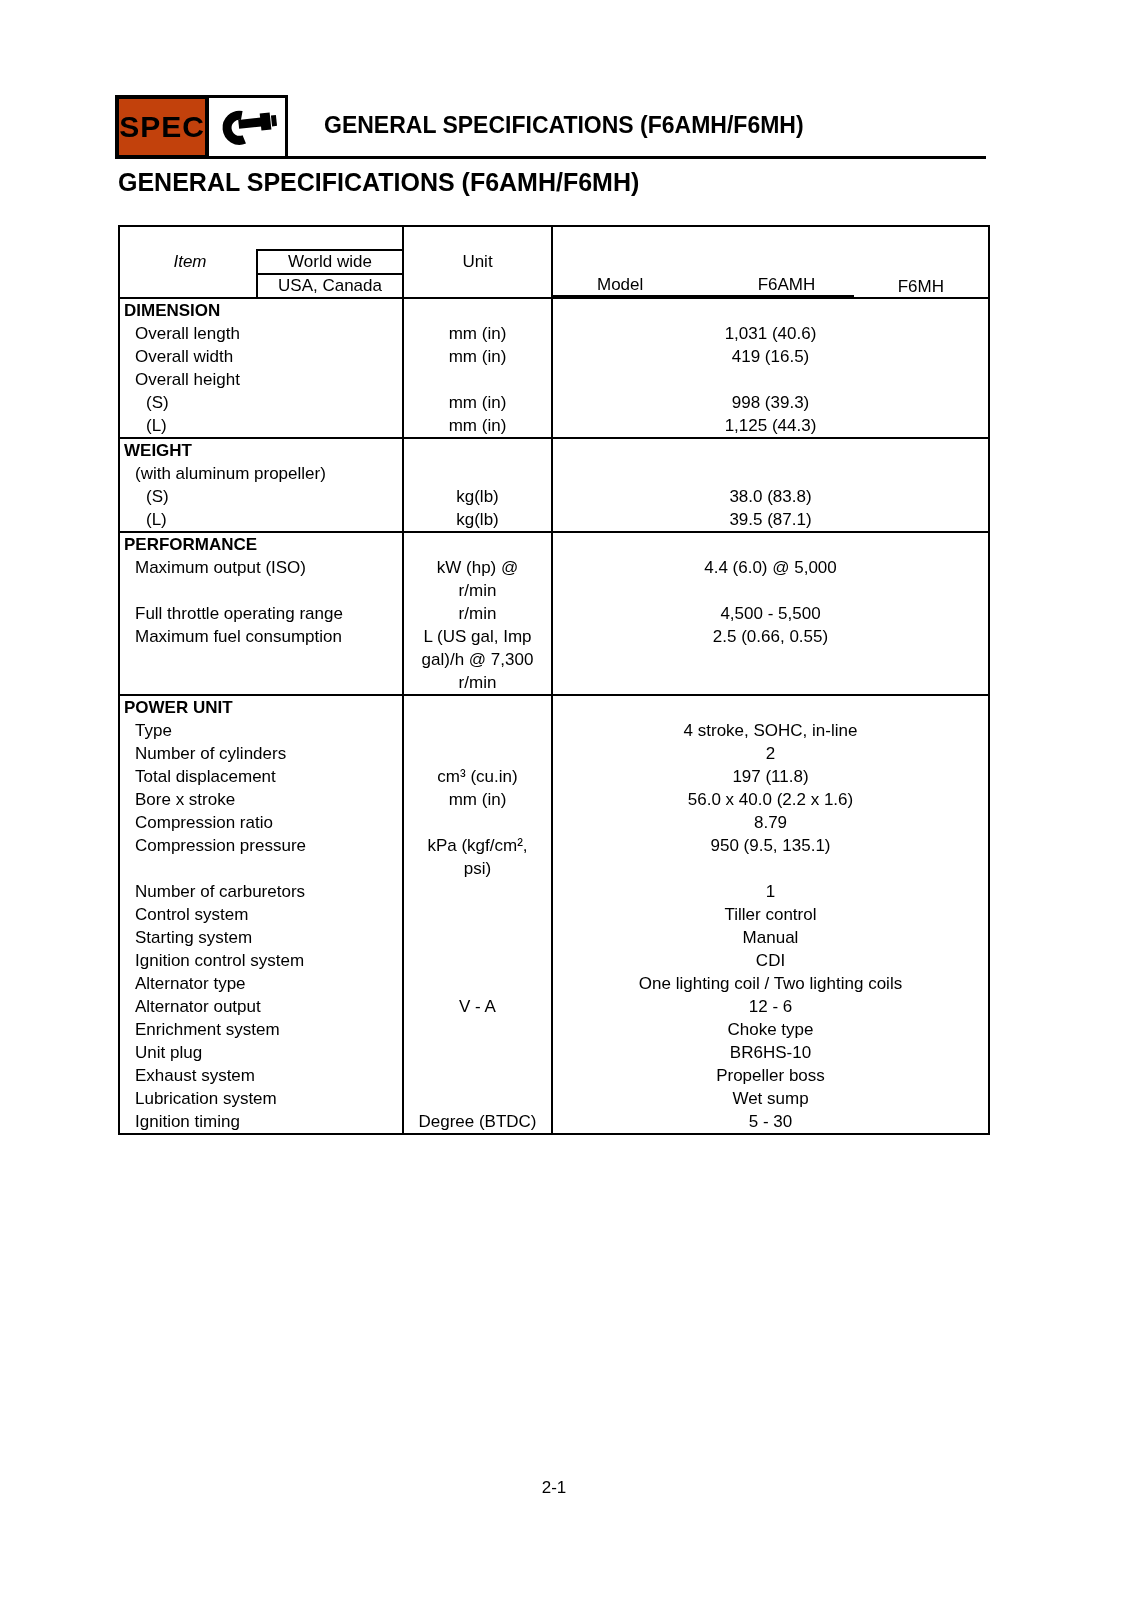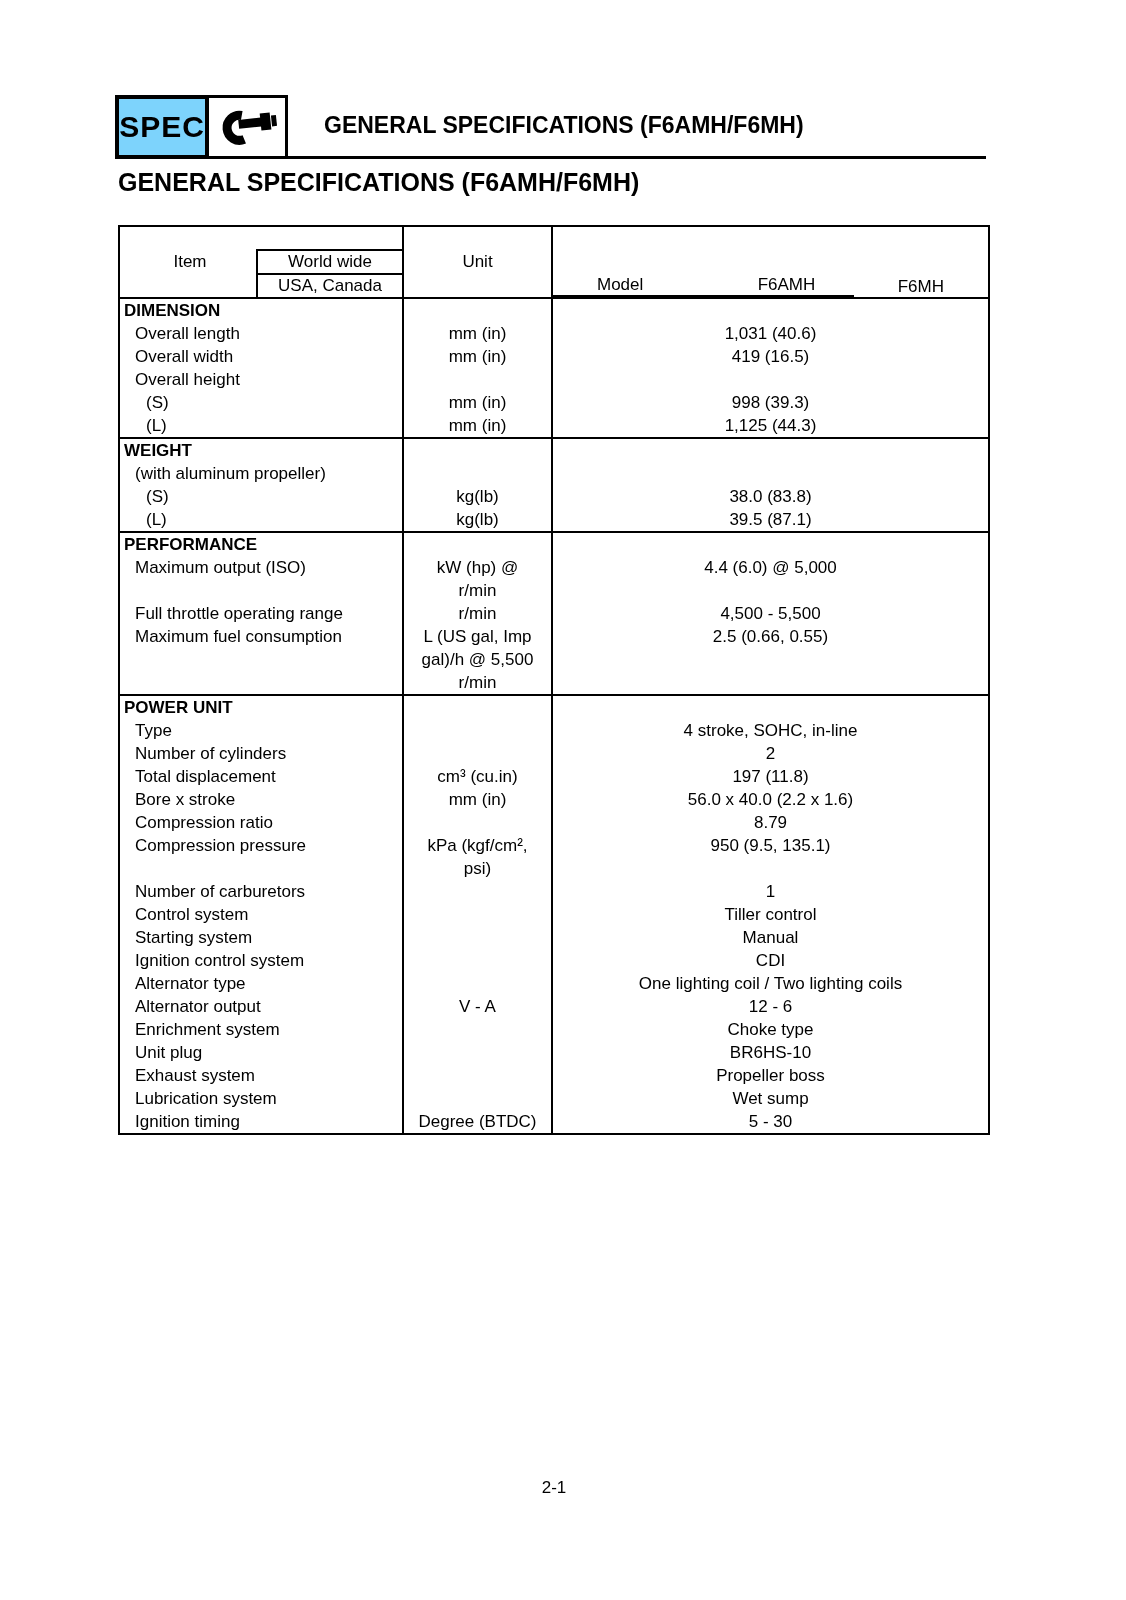--- a/index.html
+++ b/index.html
@@ -13,21 +13,21 @@
 
   
   .top-header {
     position:absolute; left:115px; top:95px; right:140px; height:64px;
     display:flex; align-items:stretch;
   }
   .spec-box {
     width:94px; border:4px solid #000;
     display:flex; align-items:center; justify-content:center;
     font-weight:bold; font-size:30px; letter-spacing:1px;
-    background:#7dd3fc; box-sizing:border-box;
+    background:#c2410c; box-sizing:border-box;
   }
   .icon-box {
     width:82px; border:3px solid #000; margin-left:-3px;
     display:flex; align-items:center; justify-content:center;
     box-sizing:border-box; background:#fff;
   }
   .icon-box svg { transform:rotate(-6deg); }
   .title-area {
     flex:1; border-bottom:3px solid #000;
     display:flex; align-items:center; padding-left:36px;
@@ -46,21 +46,21 @@
     border:2px solid #000; box-sizing:border-box;
     font-size:17px;
   }
   .thead {
     display:grid; grid-template-columns:282px 149px 1fr;
     height:70px;
   }
   .h-item { position:relative; }
   .h-item-label {
     position:absolute; left:0; top:0; bottom:0; width:140px;
-    display:flex; align-items:center; justify-content:center;
+    display:flex; align-items:center; justify-content:center;font-style:italic;
   }
   .h-ww-box {
     position:absolute; right:0; top:22px; bottom:0; width:146px;
     border:2px solid #000; border-right:none; border-bottom:none;
     display:flex; flex-direction:column; box-sizing:border-box;
   }
   .h-ww, .h-usa {
     flex:1; display:flex; align-items:center; justify-content:center;
   }
   .h-ww { border-bottom:2px solid #000; }
@@ -196,21 +196,21 @@
             <div class="tcell value">4.4 (6.0) @ 5,000</div>
           </div>
           <div class="trow item">
             <div class="tcell item">Full throttle operating range</div>
             <div class="tcell unit">r/min</div>
             <div class="tcell value">4,500 - 5,500</div>
           </div>
           <div class="trow item">
             <div class="tcell item">Maximum fuel consumption</div>
             <div class="tcell unit">L (US gal, Imp
-gal)/h @ 5,500
+gal)/h @ 7,300
 r/min</div>
             <div class="tcell value">2.5 (0.66, 0.55)</div>
           </div>
         </div>
         <div class="tsection">
           <div class="trow section">
             <div class="tcell item">POWER UNIT</div>
             <div class="tcell unit"></div>
             <div class="tcell value"></div>
           </div>

